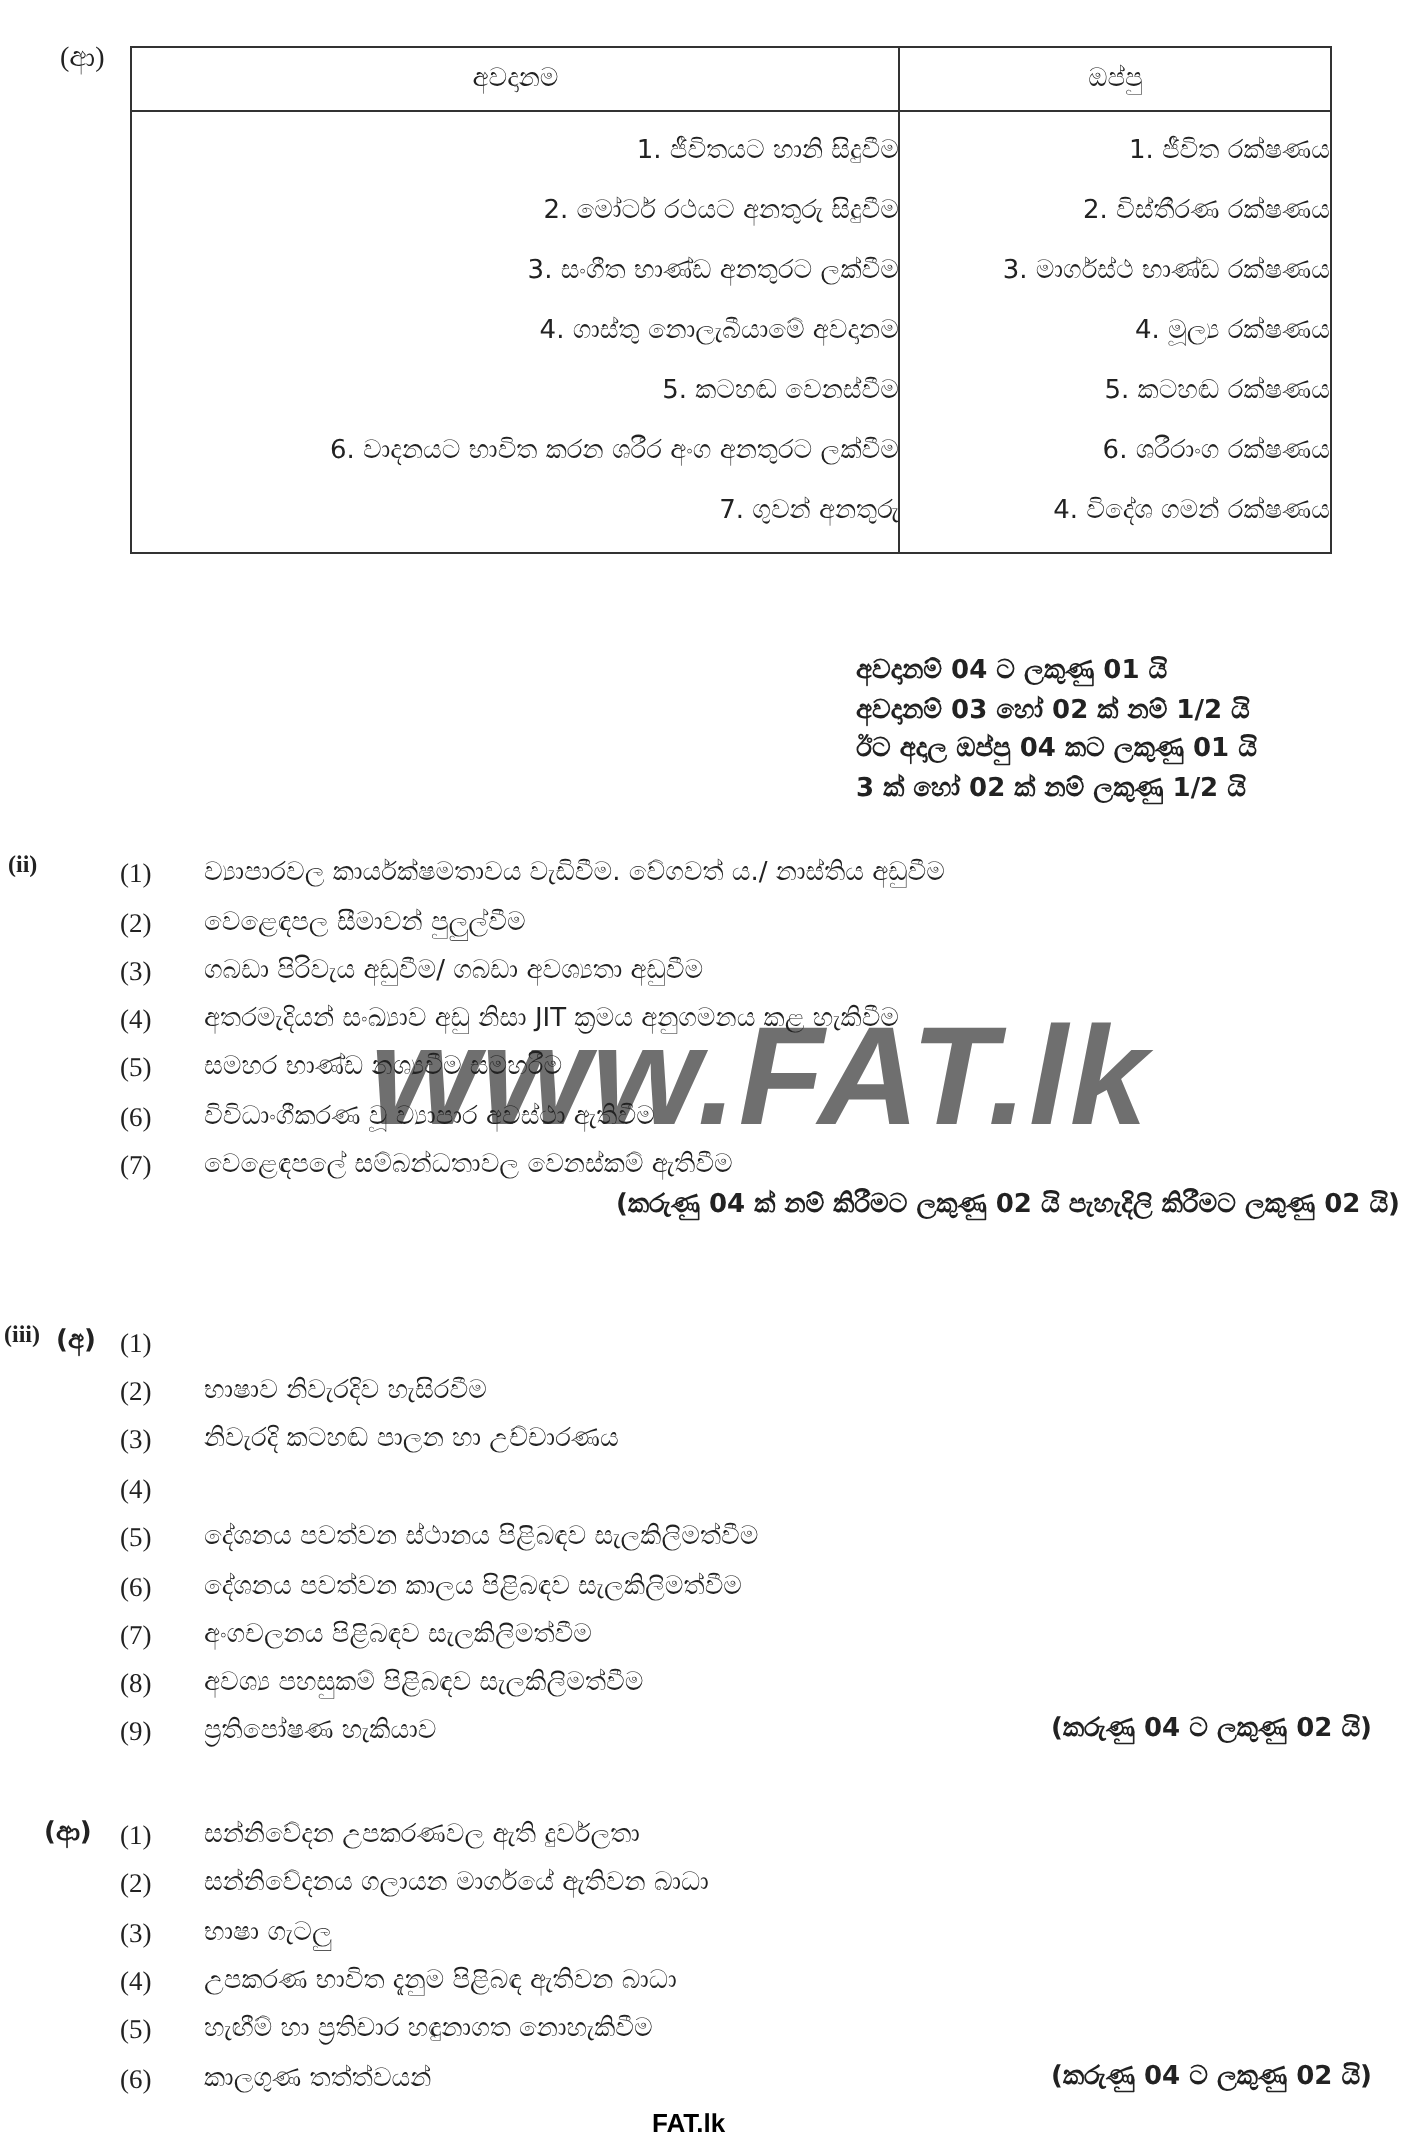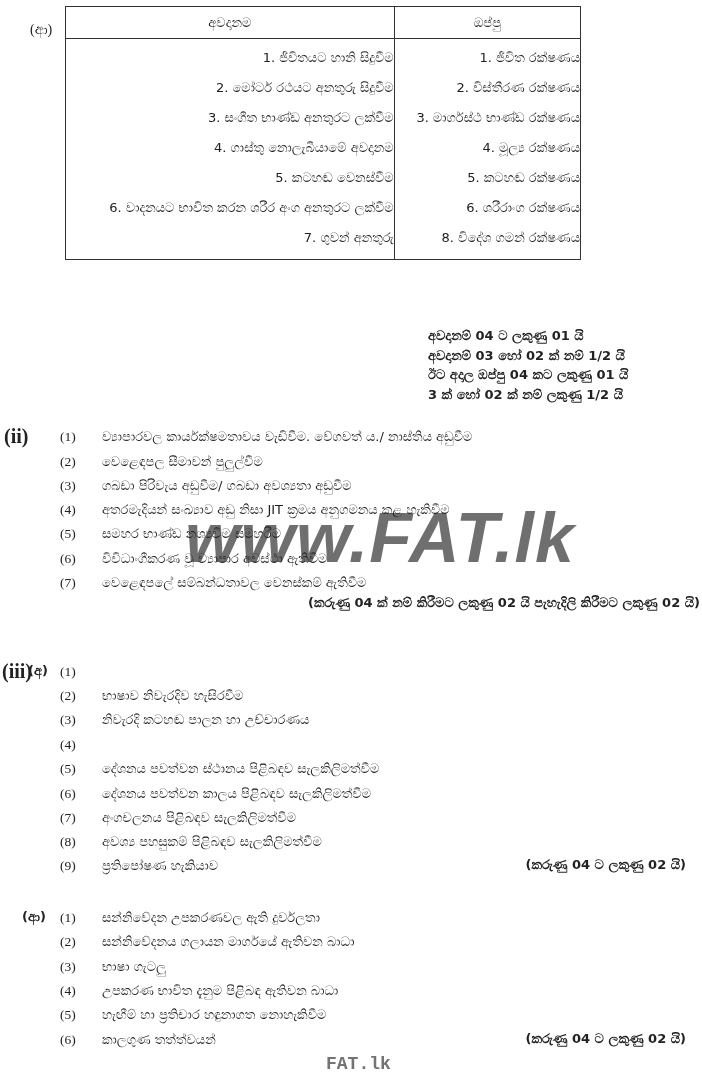--- a/index.html
+++ b/index.html
@@ -5,53 +5,53 @@
   html, body { margin: 0; padding: 0; background: #ffffff; }
   body {
     width: 702px; height: 1074px; position: relative; overflow: hidden;
     font-family: "DejaVu Sans", sans-serif; color: #222222;
   }
   .abs { position: absolute; }
   .serif { font-family: "Liberation Serif", "DejaVu Serif", serif; }
   .label-a { left: 30px; top: 22px; font-size: 14px; }
 
   table.risk-table {
-    position: absolute; left: 65px; top: 6px; width: 516px;
+    position: absolute; left: 65px; top: 23px; width: 601px;
     border-collapse: collapse; border: 1.5px solid #333333;
   }
   table.risk-table th, table.risk-table td {
     border-left: 1.5px solid #333333; border-right: 1.5px solid #333333;
     font-size: 13px; font-weight: normal; text-align: right;
   }
   table.risk-table th {
     border-bottom: 1.5px solid #333333; height: 31px; text-align: center; padding: 0;
   }
   table.risk-table td { height: 30px; padding: 0 0 0 6px; vertical-align: middle; }
   table.risk-table tr.first td { padding-top: 4px; }
   table.risk-table tr.last td { padding-bottom: 6px; }
   col.c1 { width: 393px; } col.c2 { width: 220px; }
 
   .marks-note { left: 428px; top: 290px; font-size: 13px; font-weight: bold; line-height: 19.5px; margin-top: 36px; }
 
   .section { position: absolute; left: 0; width: 702px; }
   .row { position: absolute; font-size: 13px; height: 24px; line-height: 24px; white-space: nowrap; }
-  .sec-label { font-weight: bold; font-size: 20px; }
+  .sec-label { font-weight: bold; font-size: 12px; }
   .num { position: absolute; left: 60px; font-size: 13.5px; }
   .txt { position: absolute; left: 102px; }
   .marks-right { font-weight: bold; font-size: 13px; position: absolute; white-space: nowrap; }
 
   .watermark {
     position: absolute; left: 185px; top: 498px; font-family: "Liberation Sans", sans-serif;
     font-size: 70px; font-weight: bold; color: #404040; opacity: 0.75; letter-spacing: 1px;
     pointer-events: none; z-index: 0; font-style: italic;
   }
   .content { position: relative; z-index: 1; }
   .footer-brand {
-    position: absolute; left: 326px; top: 1054px; font-size: 18px; font-weight: bold;
-    color: #737373; font-family: Liberation Mono, monospace;
+    position: absolute; left: 326px; top: 1054px; font-size: 13px; font-weight: bold;
+    color: #000000; font-family: Liberation Sans, sans-serif;
   }
 </style>
 </head>
 <body>
 
 <div class="watermark">www.FAT.lk</div>
 
 <div class="content">
 
   <div class="abs label-a serif">(ආ)</div>
@@ -86,21 +86,21 @@
       <tr>
         <td>5. කටහඬ වෙනස්වීම</td>
         <td>5. කටහඬ රක්ෂණය</td>
       </tr>
       <tr>
         <td>6. වාදනයට භාවිත කරන ශරීර අංග අනතුරට ලක්වීම</td>
         <td>6. ශරීරාංග රක්ෂණය</td>
       </tr>
       <tr class="last">
         <td>7. ගුවන් අනතුරු</td>
-        <td>8. විදේශ ගමන් රක්ෂණය</td>
+        <td>4. විදේශ ගමන් රක්ෂණය</td>
       </tr>
     </tbody>
   </table>
 
   <div class="abs marks-note">
     <div>අවදානම් 04 ට ලකුණු 01 යි</div>
     <div>අවදානම් 03 හෝ  02 ක් නම්  1/2 යි</div>
     <div>ඊට අදාල ඔප්පු 04 කට ලකුණු 01 යි</div>
     <div>3 ක් හෝ 02 ක් නම් ලකුණු  1/2 යි</div>
   </div>

